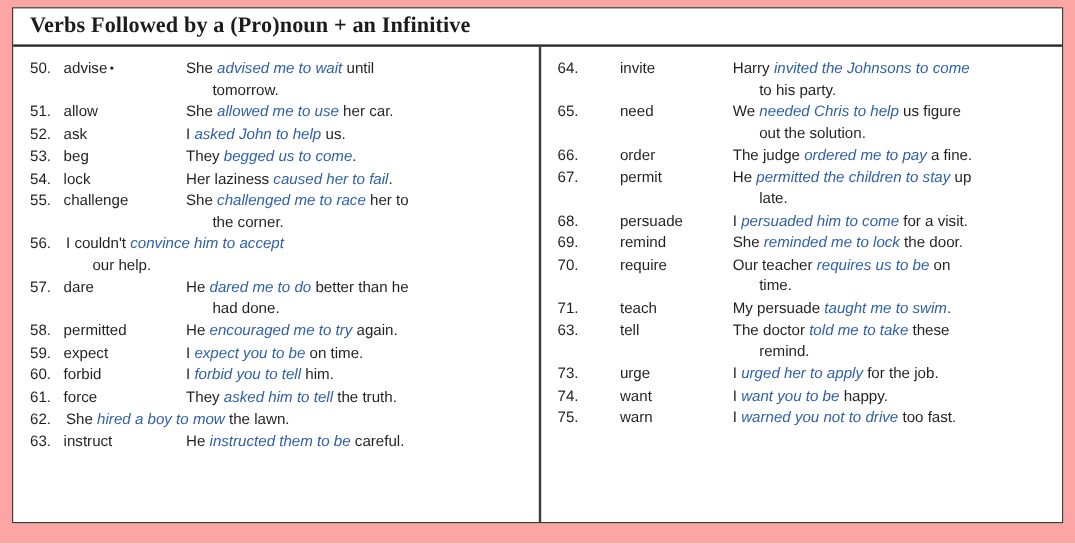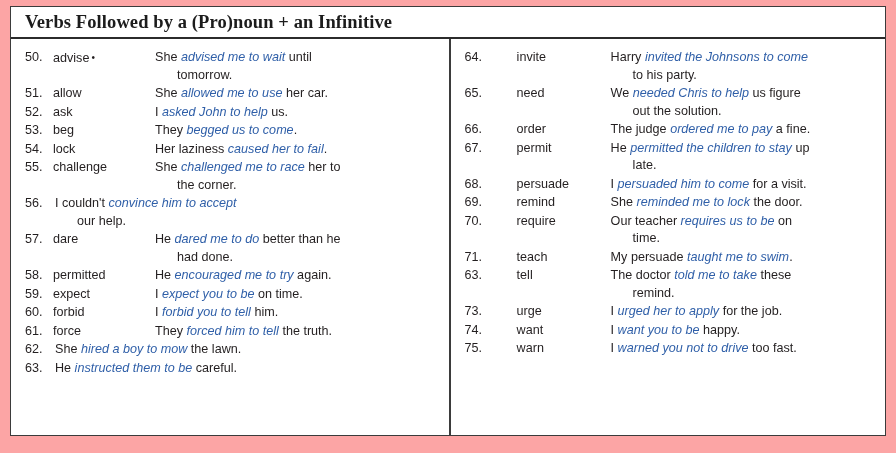--- a/index.html
+++ b/index.html
@@ -179,28 +179,29 @@
             <div class="sentence"><span><span>I </span><span class="hl">expect you to be</span><span> on time.</span></span></div>
           </div>
           <div class="entry">
             <div class="num">60.</div>
             <div class="verb"><span>forbid</span></div>
             <div class="sentence"><span><span>I </span><span class="hl">forbid you to tell</span><span> him.</span></span></div>
           </div>
           <div class="entry">
             <div class="num">61.</div>
             <div class="verb"><span>force</span></div>
-            <div class="sentence"><span><span>They </span><span class="hl">forced him to tell</span><span> the truth.</span></span></div>
+            <div class="sentence"><span><span>They </span><span class="hl">asked him to tell</span><span> the truth.</span></span></div>
           </div>
           <div class="entry">
             <div class="num">62.</div>
             <div class="sentence"><span><span>She </span><span class="hl">hired a boy to mow</span><span> the lawn.</span></span></div>
           </div>
           <div class="entry">
             <div class="num">63.</div>
+            <div class="verb"><span>instruct</span></div>
             <div class="sentence"><span><span>He </span><span class="hl">instructed them to be</span><span> careful.</span></span></div>
           </div>
         </div>
       <div class="col col-right">
           <div class="entry">
             <div class="num">64.</div>
             <div class="verb"><span>invite</span></div>
             <div class="sentence"><span><span>Harry </span><span class="hl">invited the Johnsons to come</span></span><span class="cont"><span>to his party.</span></span></div>
           </div>
           <div class="entry">

